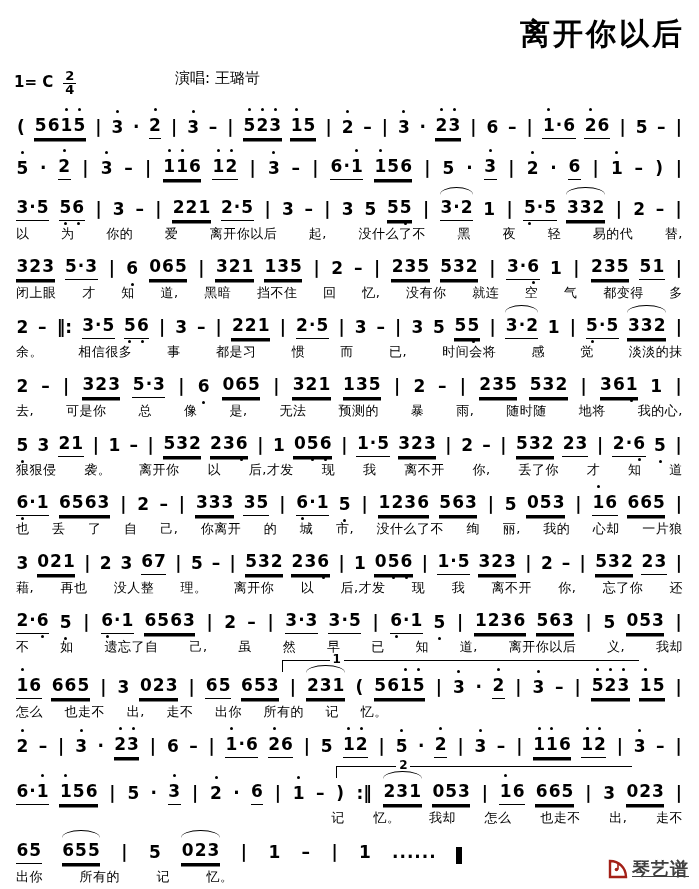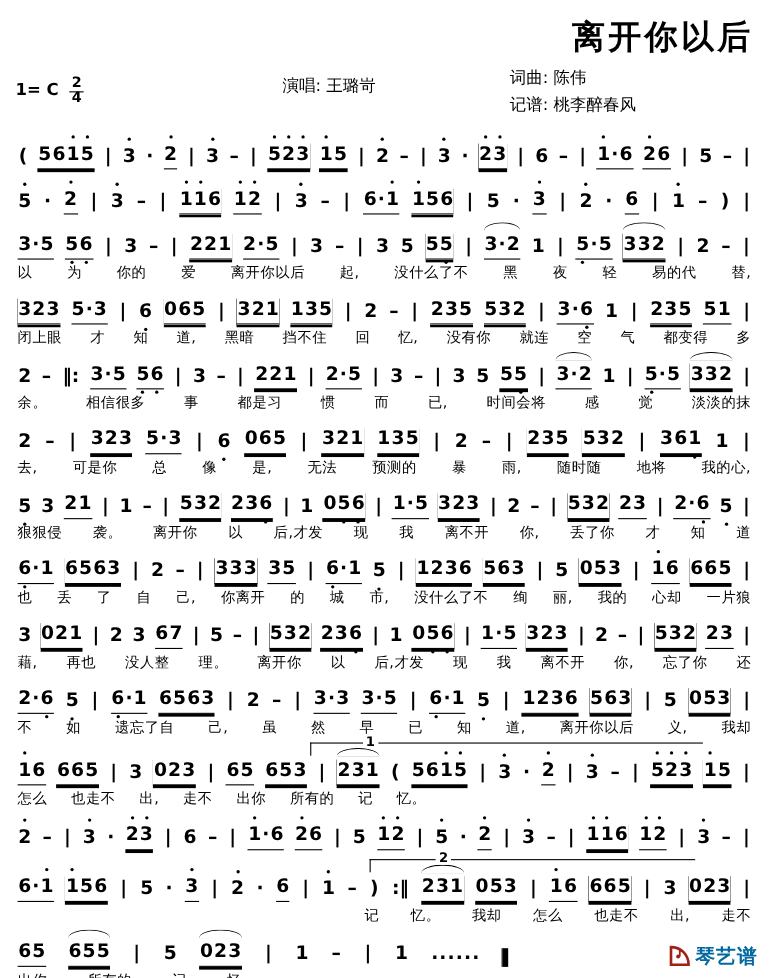--- a/index.html
+++ b/index.html
@@ -6,21 +6,21 @@
   body{width:699px;height:889px;overflow:hidden;position:relative;
        font-family:"DejaVu Sans","Liberation Sans",sans-serif;color:#000;}
   .page{padding:6px 14px 0 14px;}
 
   
   .title{text-align:right;font-size:30px;font-weight:bold;letter-spacing:3px;margin-top:8px;}
   .hdr{display:flex;margin-top:6px;align-items:flex-start;}
   .hdr .key{width:24%;font-weight:bold;font-size:15px;padding-top:8px;white-space:nowrap;}
   .meter{display:inline-block;text-align:center;vertical-align:middle;font-weight:bold;font-size:13px;line-height:1.05;margin-left:10px;}
   .meter .num{border-bottom:1.5px solid #000;padding:0 2px;}
-  .hdr .sing{width:37%;text-align:center;font-size:15px;padding-top:8px;}
+  .hdr .sing{width:37%;text-align:left;font-size:15px;padding-top:8px;}
   .hdr .credits{width:39%;font-size:15px;text-align:left;padding-left:40px;box-sizing:border-box;}
   .credits div{margin-bottom:6px;}
 
   
   .score{margin-top:10px;}
   .line{margin-bottom:4px;}
   .music-row{display:flex;justify-content:space-between;align-items:flex-end;
              font-weight:bold;font-size:17px;line-height:24px;position:relative;
              padding:7px 2px 4px 2px;}
   .music-row.packed{justify-content:flex-start;gap:20px;}
@@ -56,30 +56,20 @@
   <div class="title">离开你以后</div>
 
   <div class="hdr">
     <div class="key">
       <span>1= C</span><span class="meter"><span class="num">2</span><br><span>4</span></span>
     </div>
     <div class="sing">
       <span>演唱:</span>
       <span>王璐岢</span>
     </div>
-    <div class="credits">
-      <div>
-        <span>词曲:</span>
-        <span>陈伟</span>
-      </div>
-      <div>
-        <span>记谱:</span>
-        <span>桃李醉春风</span>
-      </div>
-    </div>
   </div>
 
   <div class="score" id="score">
       <div class="line">
         <div class="music-row">
           <span class="bar paren">(</span>
           <span class="grp u2"><span class="n">5</span><span class="n">6</span><span class="n hd">1</span><span class="n hd">5</span></span>
           <span class="bar">|</span>
           <span class="grp"><span class="n hd">3</span></span>
           <span class="grp"><span class="n">·</span></span>
@@ -616,14 +606,14 @@
 </div>
 
 <div class="logo">
   <span>
     <svg width="24" height="24" viewBox="0 0 24 24">
       <path d="M4 4 L4 20 L20 20 C20 11 13 4 4 4 Z" fill="none" stroke="#a32017" stroke-width="2.4"></path>
       <circle cx="10.5" cy="12.5" r="1.8" fill="#a32017"></circle>
       <path d="M12 12.5 L12 6.5 L15 8" fill="none" stroke="#a32017" stroke-width="1.6"></path>
     </svg>
   </span>
-  <span class="logo-text" style="color: #0369a1;">琴艺谱</span>
+  <span class="logo-text" style="color: #404040; text-decoration: underline;">琴艺谱</span>
 </div>
 
 </body></html>

